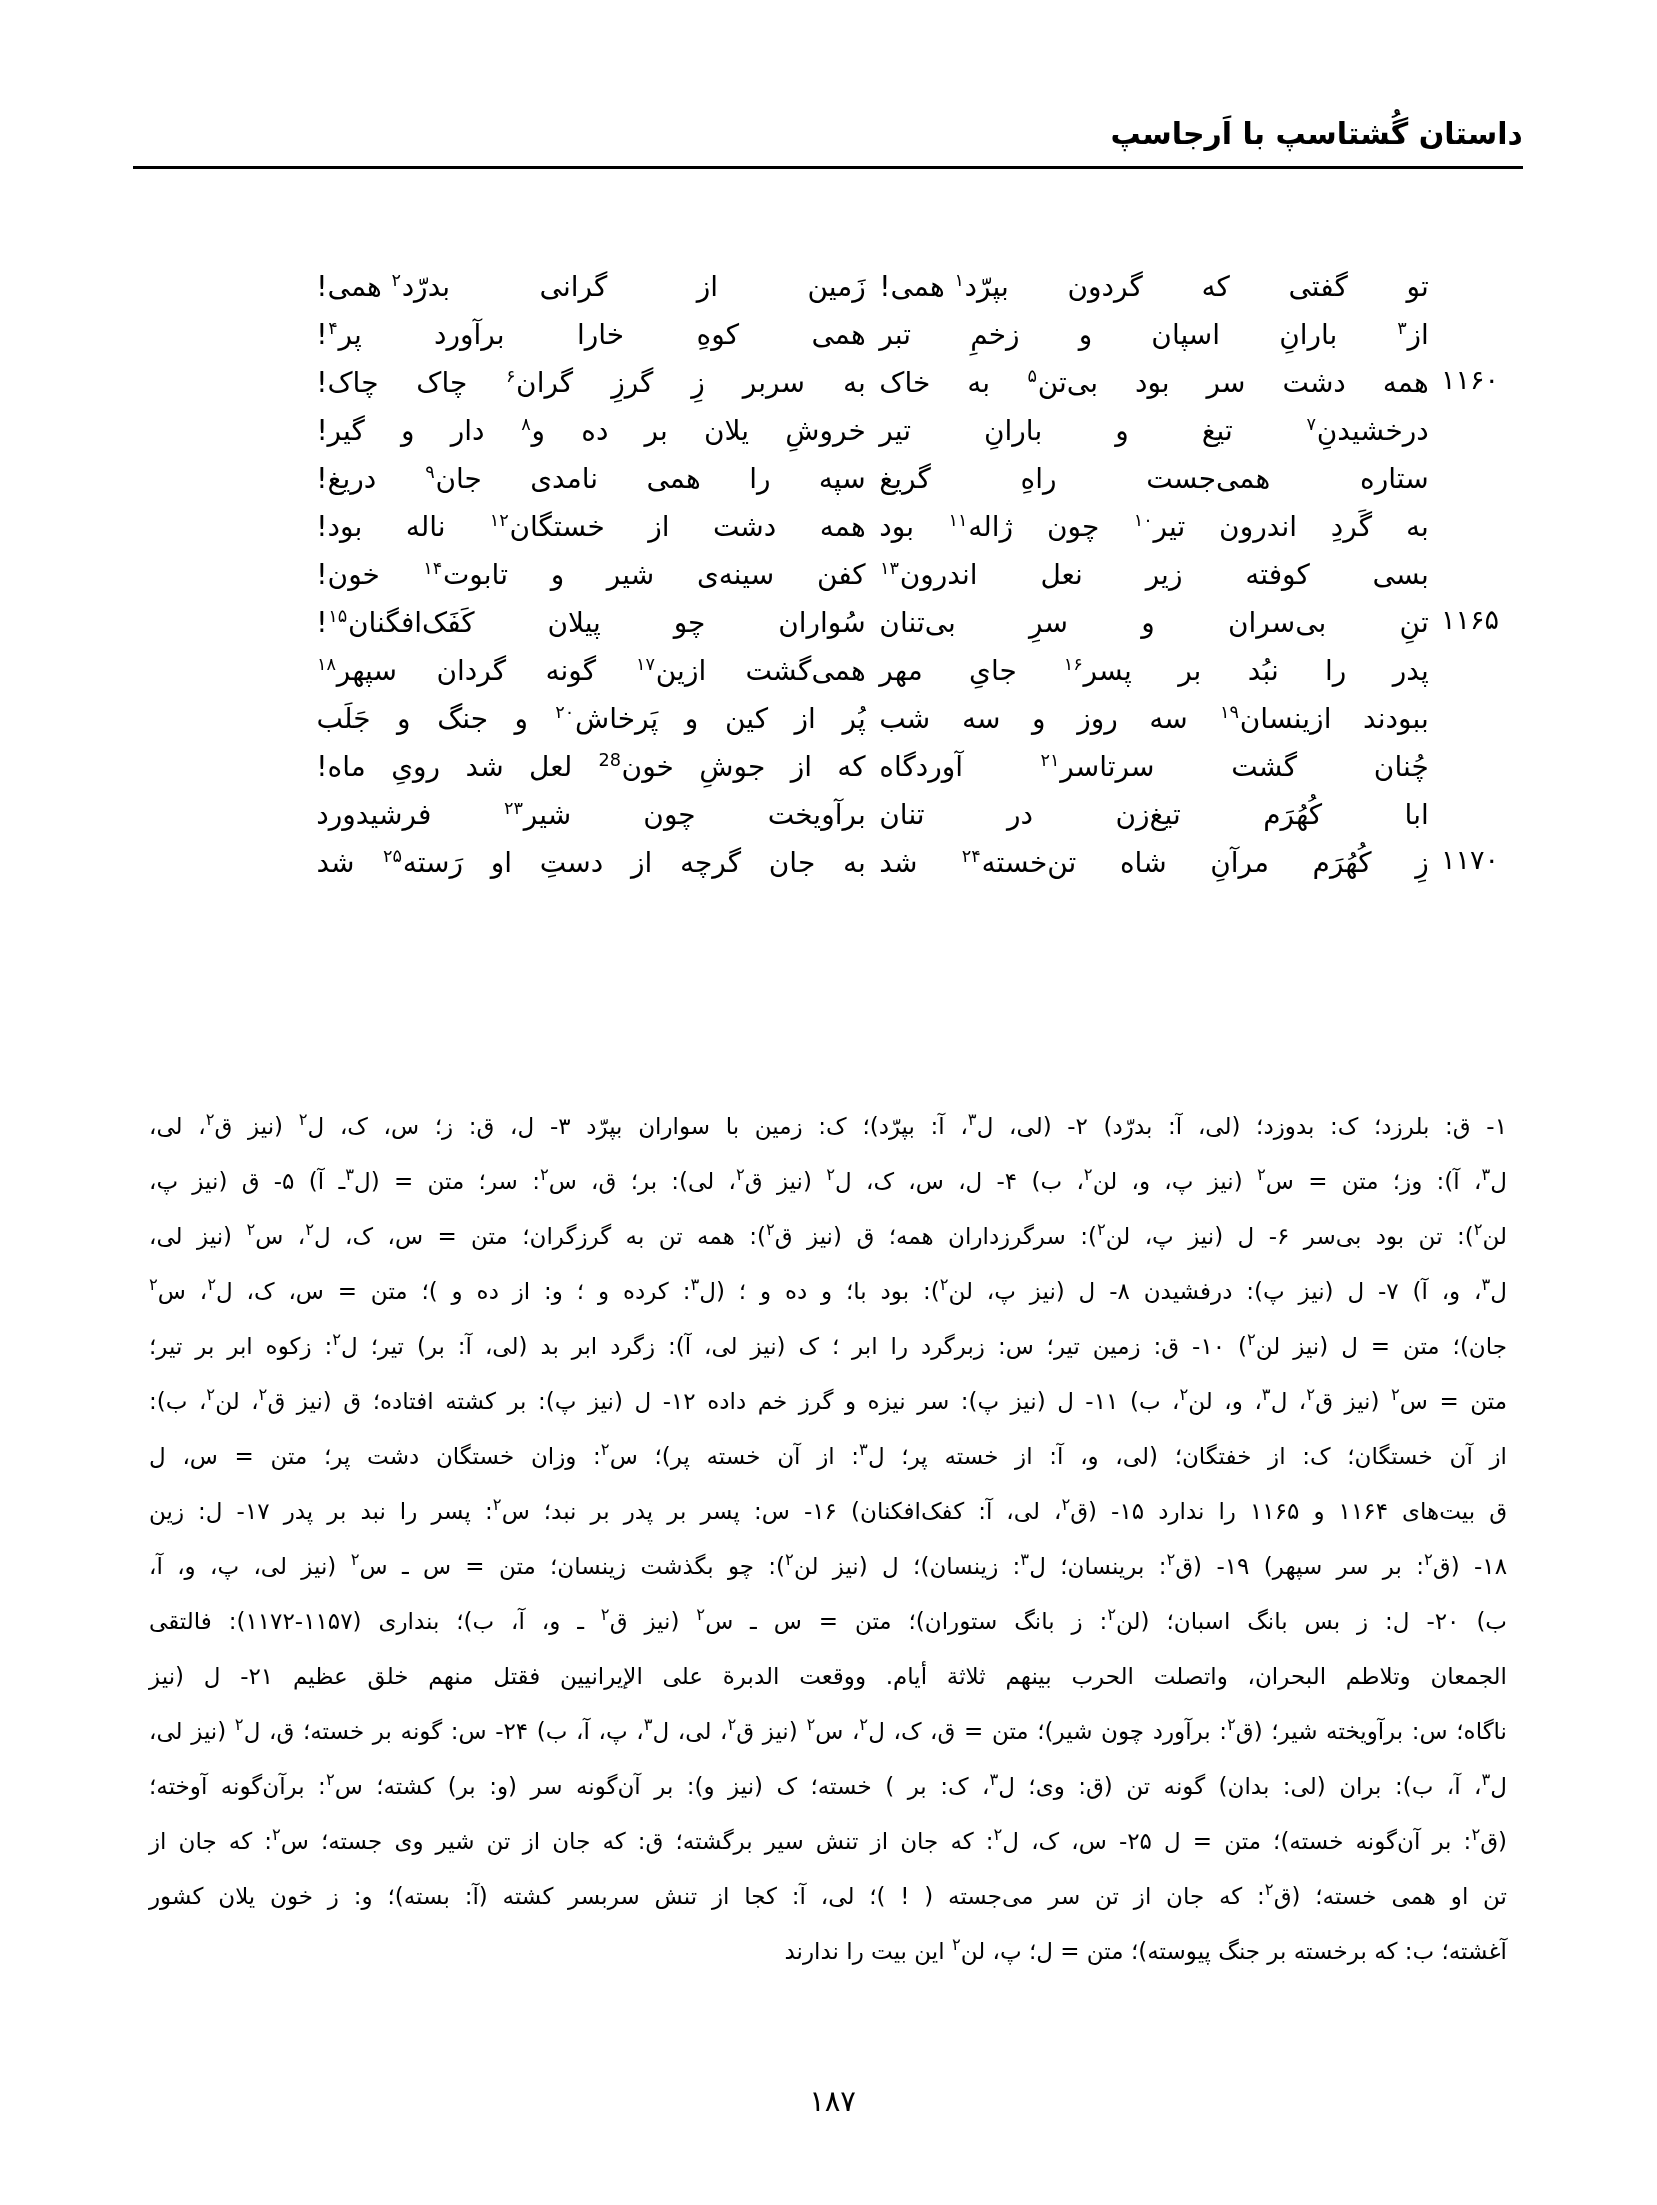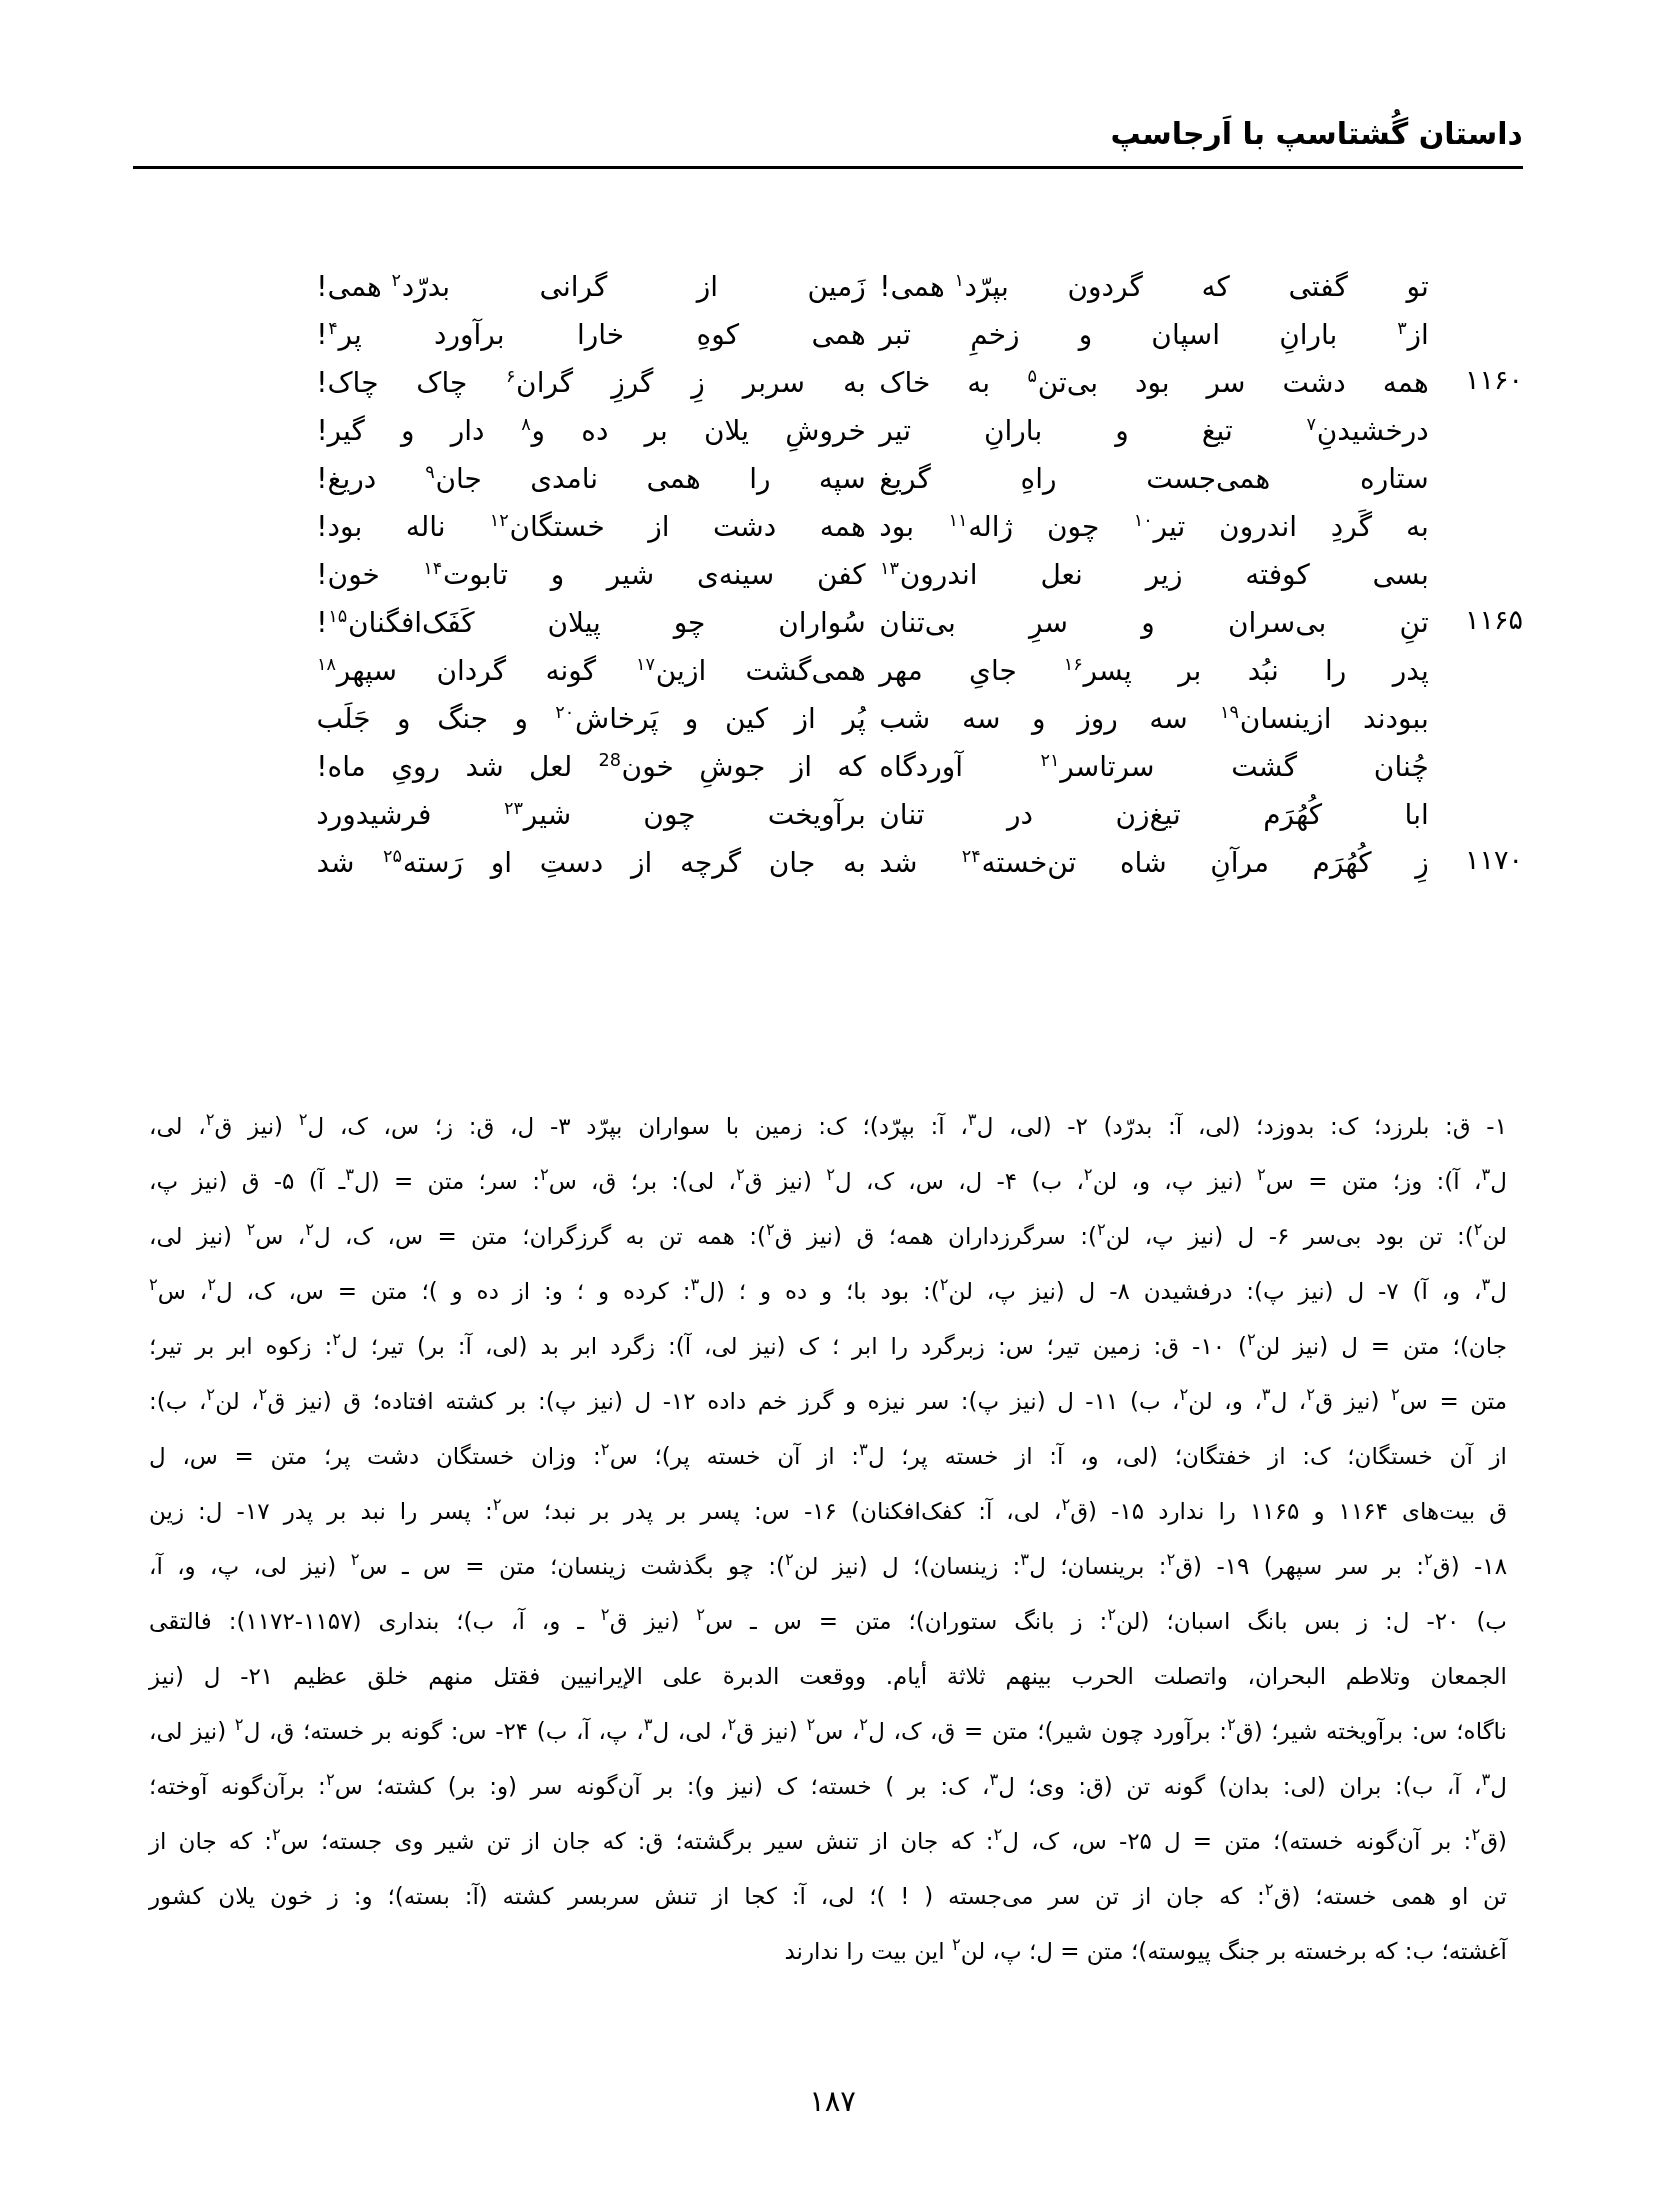--- a/index.html
+++ b/index.html
@@ -58,21 +58,21 @@
   .verse-row {
     display: flex;
     flex-direction: row;
     align-items: flex-start;
     width: 100%;
     height: 48px;
   }
   .verse-num {
     flex: 0 0 82px;
     font-size: 27px;
-    text-align: right;
+    text-align: left;
     padding-top: 2.7px;
     padding-left: 5.5px;
     direction: rtl;
     white-space: nowrap;
   }
   .hemistich {
     flex: 0 0 552px;
     font-size: 28px;
     line-height: 44px;
     direction: rtl;

